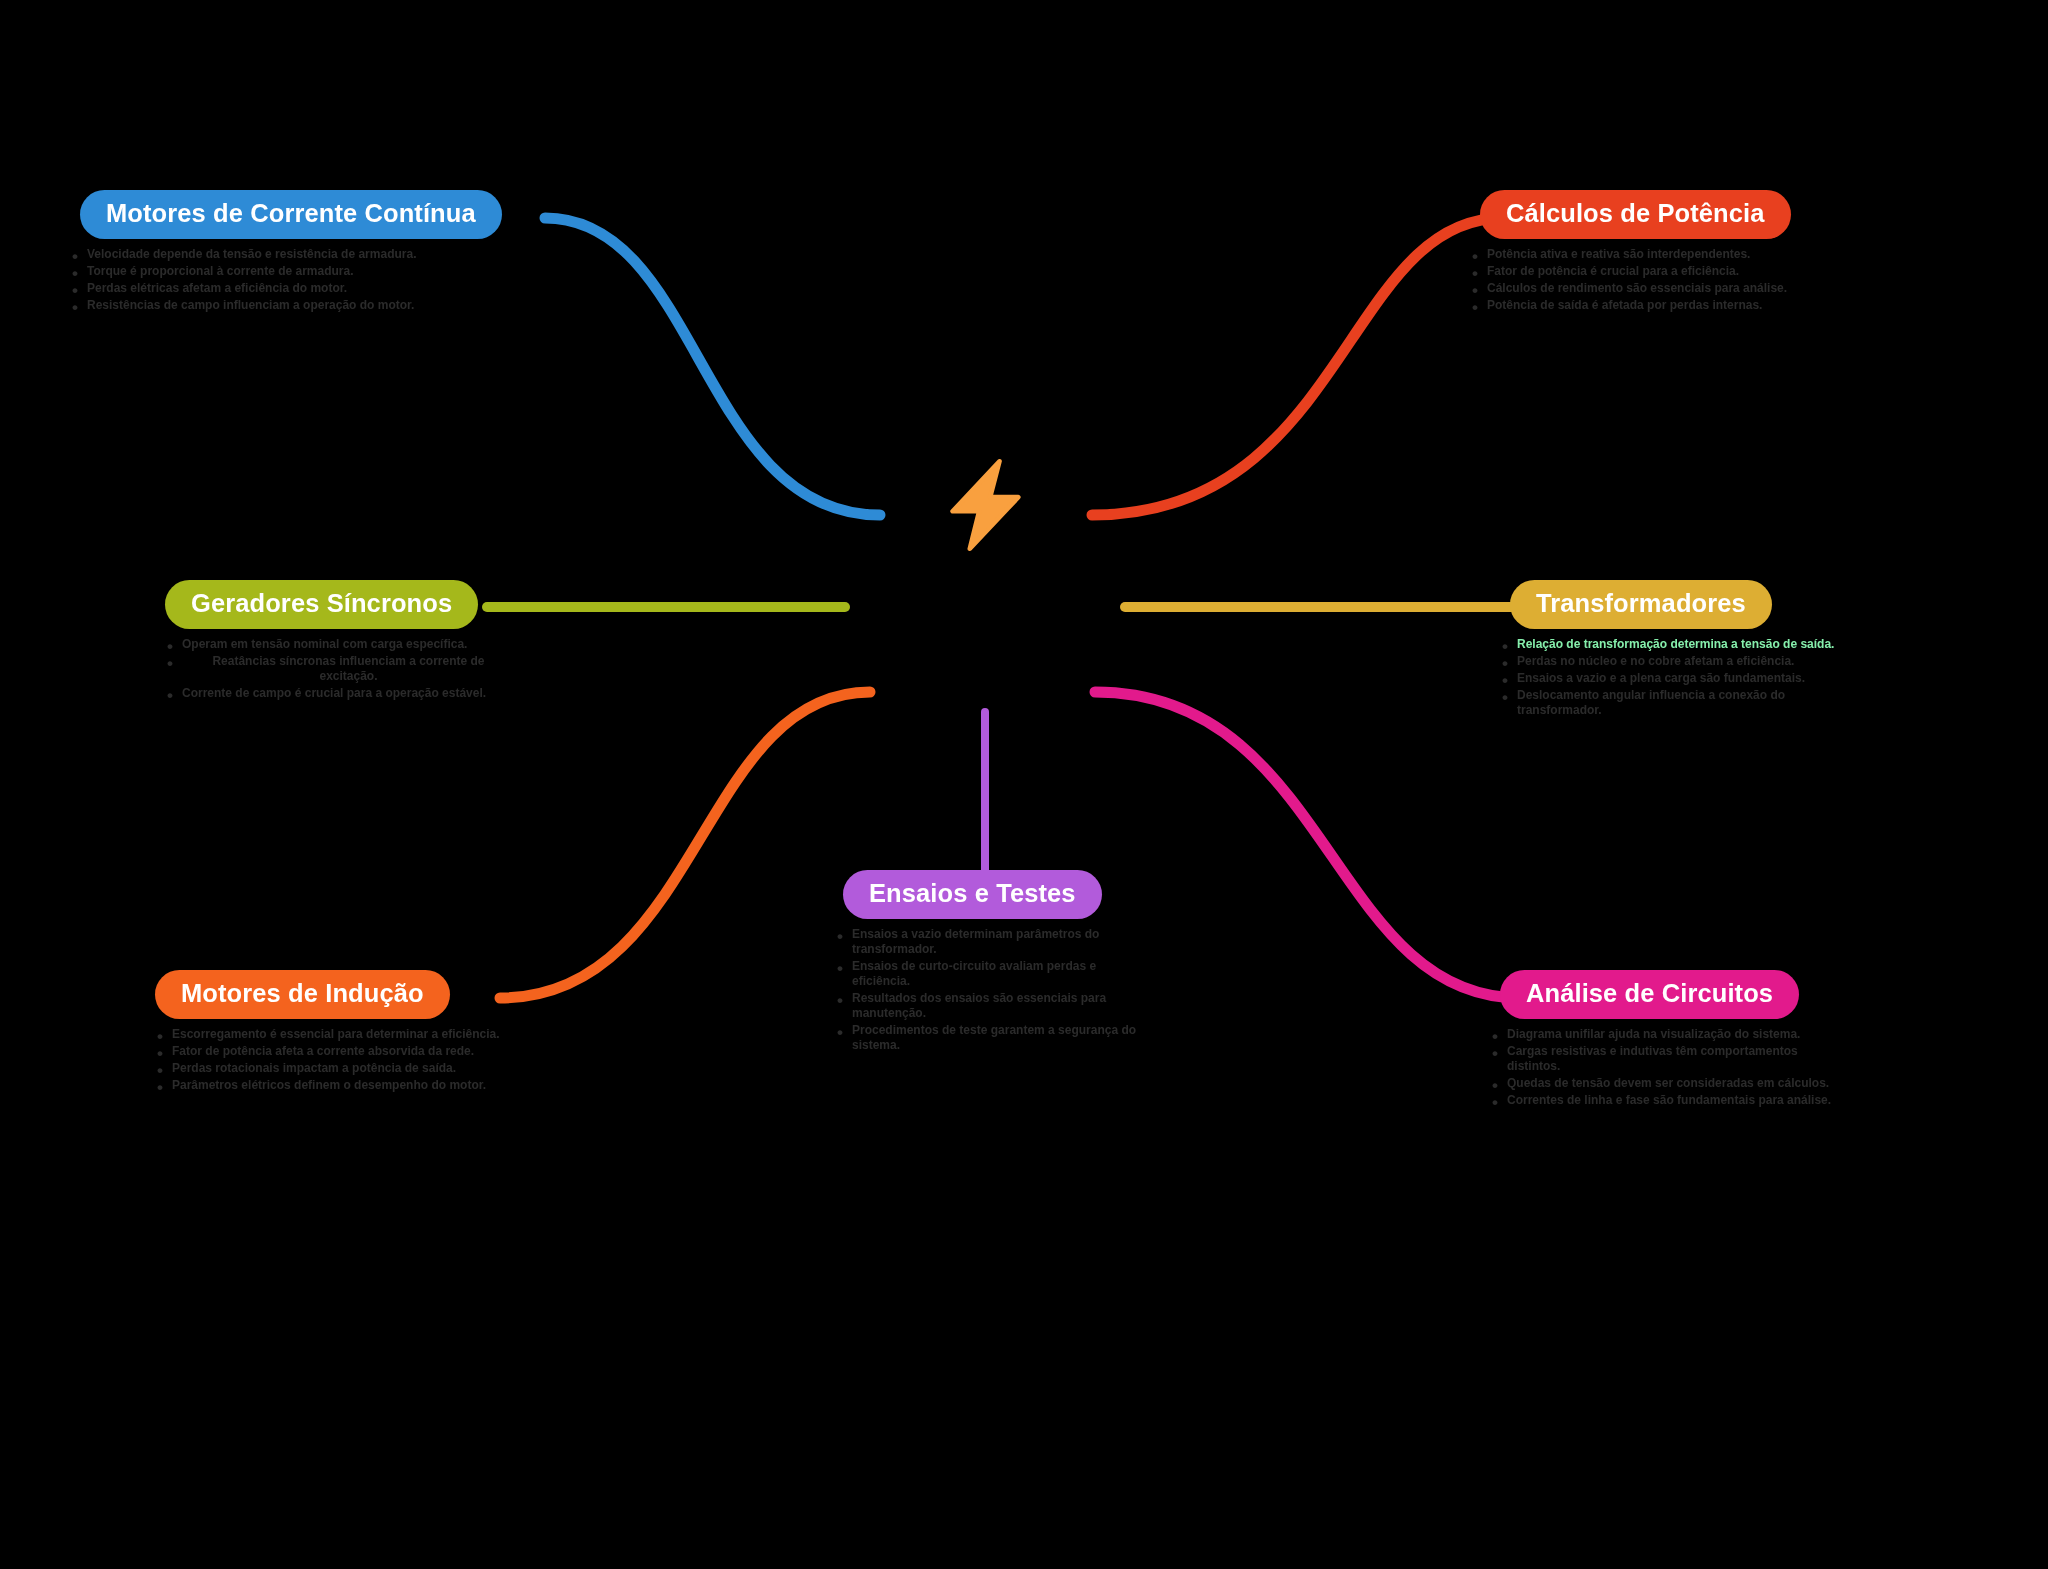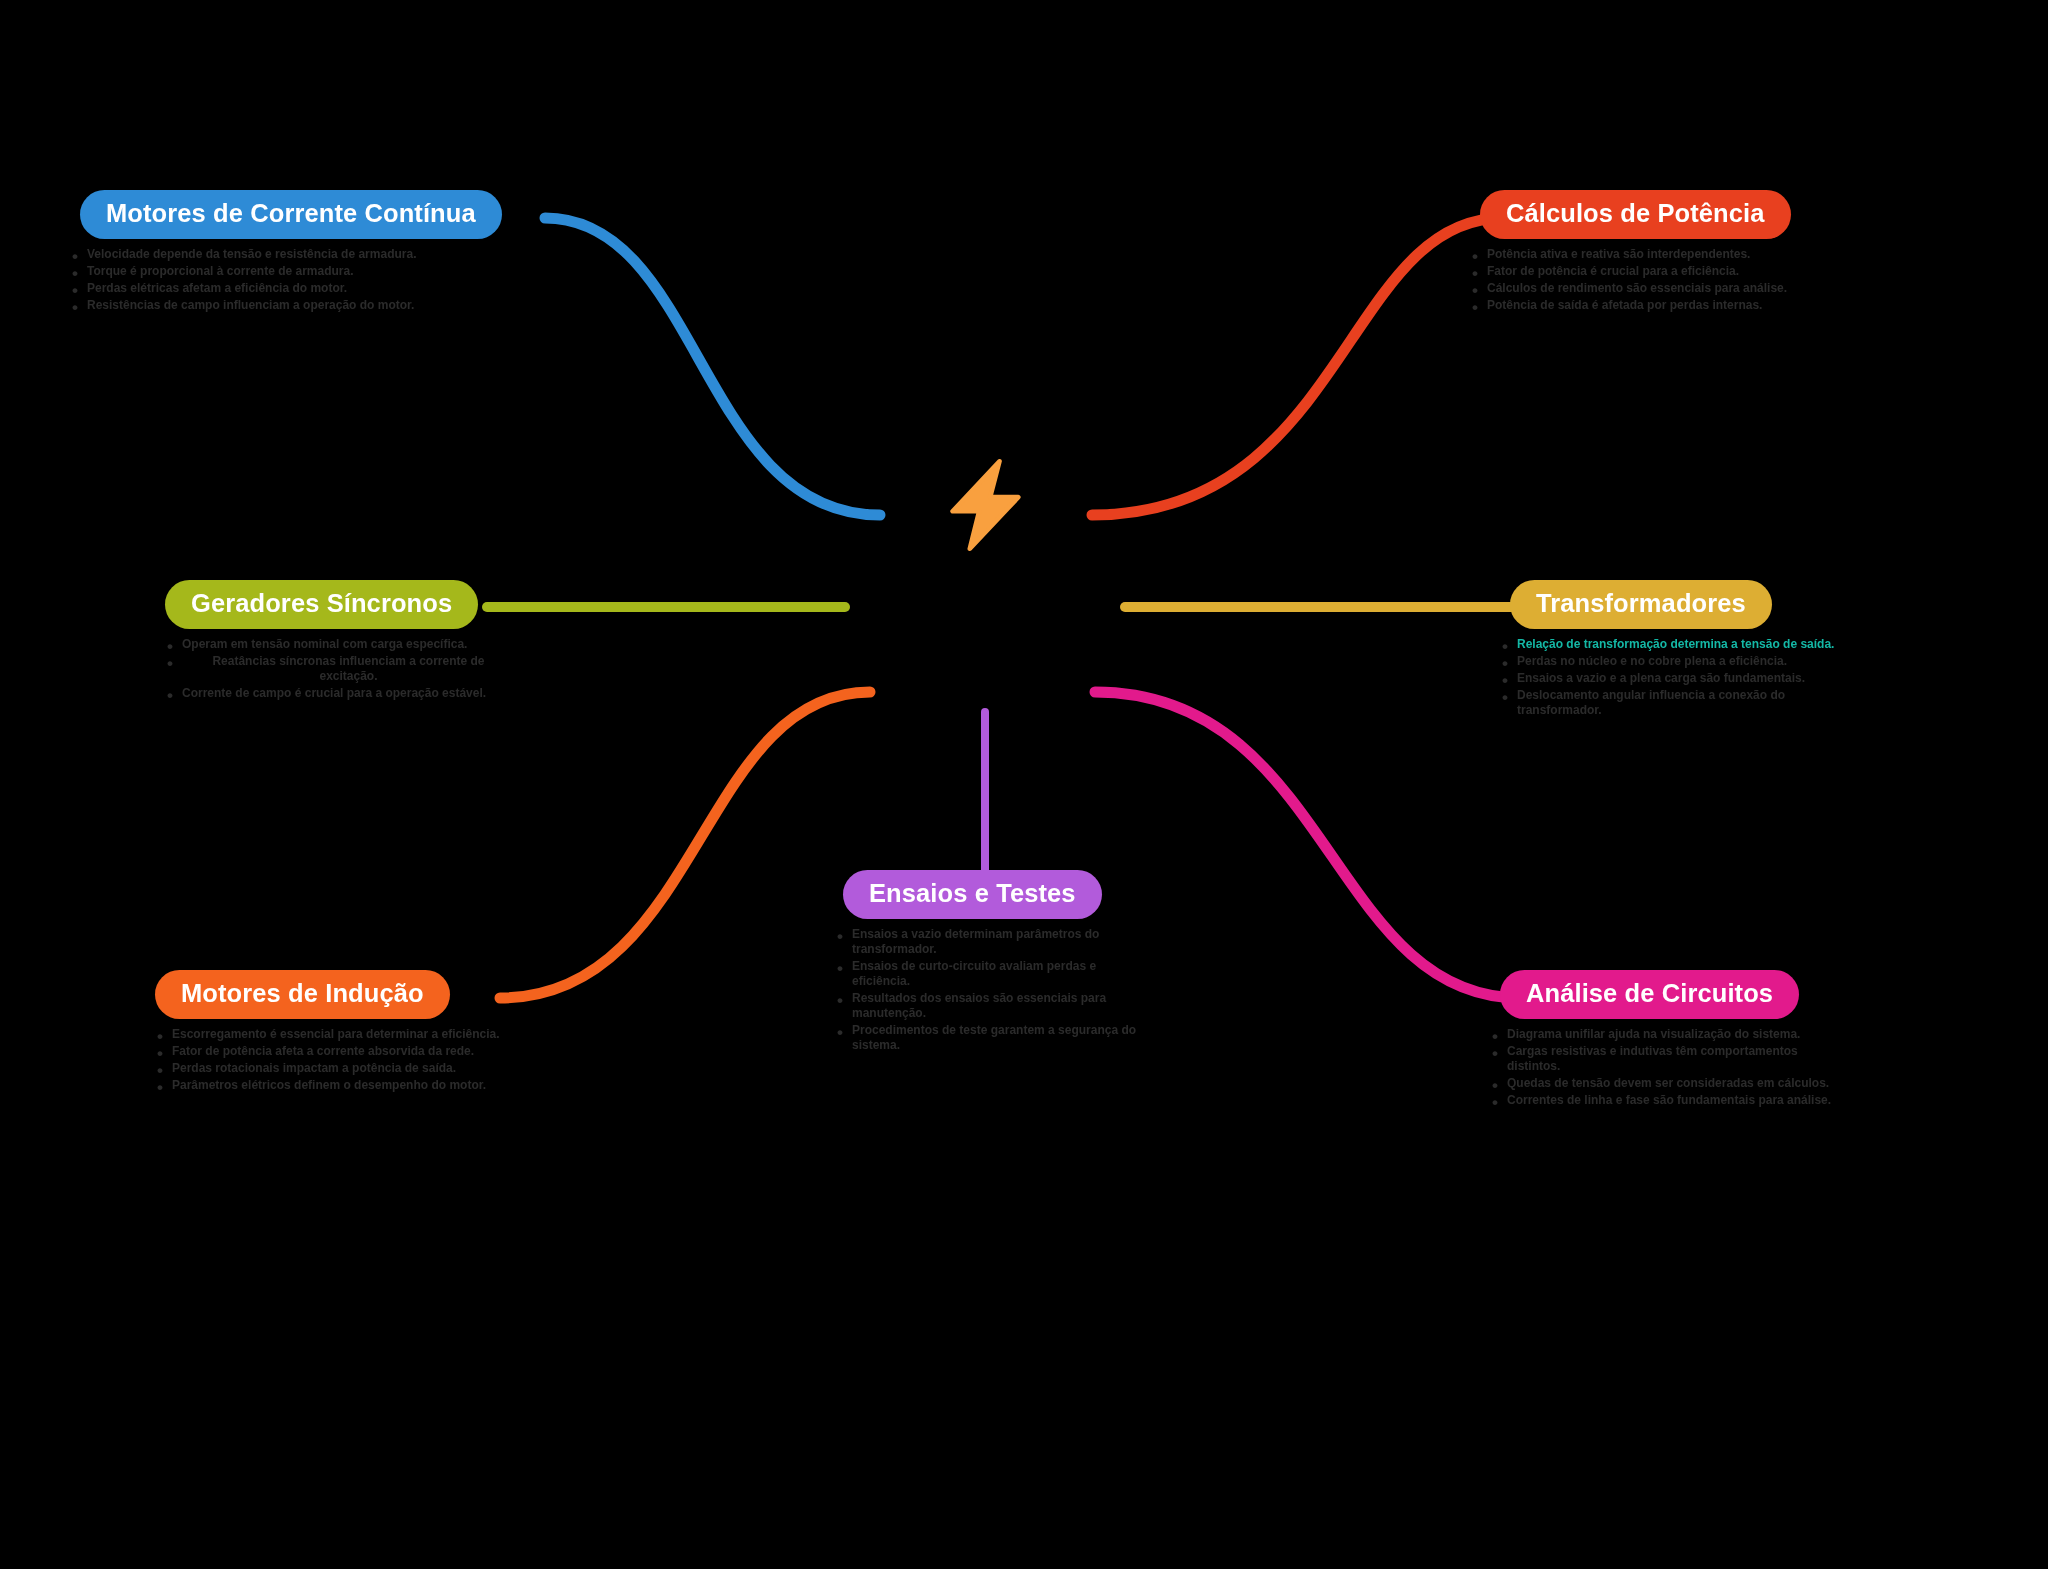--- a/index.html
+++ b/index.html
@@ -138,22 +138,22 @@
     <ul class="node-body">
       <li style="color: rgb(43, 43, 43);">Operam em tensão nominal com carga específica.</li>
       <li style="color: rgb(43, 43, 43); text-align: center;">Reatâncias síncronas influenciam a corrente de excitação.</li>
       <li style="color: rgb(43, 43, 43);">Corrente de campo é crucial para a operação estável.</li>
     </ul>
   </div>
 
   <div class="node" id="node-trafo">
     <span class="node-pill" style="background: rgb(221, 174, 51);">Transformadores</span>
     <ul class="node-body">
-      <li style="color: #14b8a6;">Relação de transformação determina a tensão de saída.</li>
-      <li style="color: rgb(43, 43, 43);">Perdas no núcleo e no cobre plena a eficiência.</li>
+      <li style="color: #86efac;">Relação de transformação determina a tensão de saída.</li>
+      <li style="color: rgb(43, 43, 43);">Perdas no núcleo e no cobre afetam a eficiência.</li>
       <li style="color: rgb(43, 43, 43);">Ensaios a vazio e a plena carga são fundamentais.</li>
       <li style="color: rgb(43, 43, 43);">Deslocamento angular influencia a conexão do transformador.</li>
     </ul>
   </div>
 
   <div class="node" id="node-induction">
     <span class="node-pill" style="background: rgb(244, 99, 30);">Motores de Indução</span>
     <ul class="node-body">
       <li style="color: rgb(43, 43, 43);">Escorregamento é essencial para determinar a eficiência.</li>
       <li style="color: rgb(43, 43, 43);">Fator de potência afeta a corrente absorvida da rede.</li>

